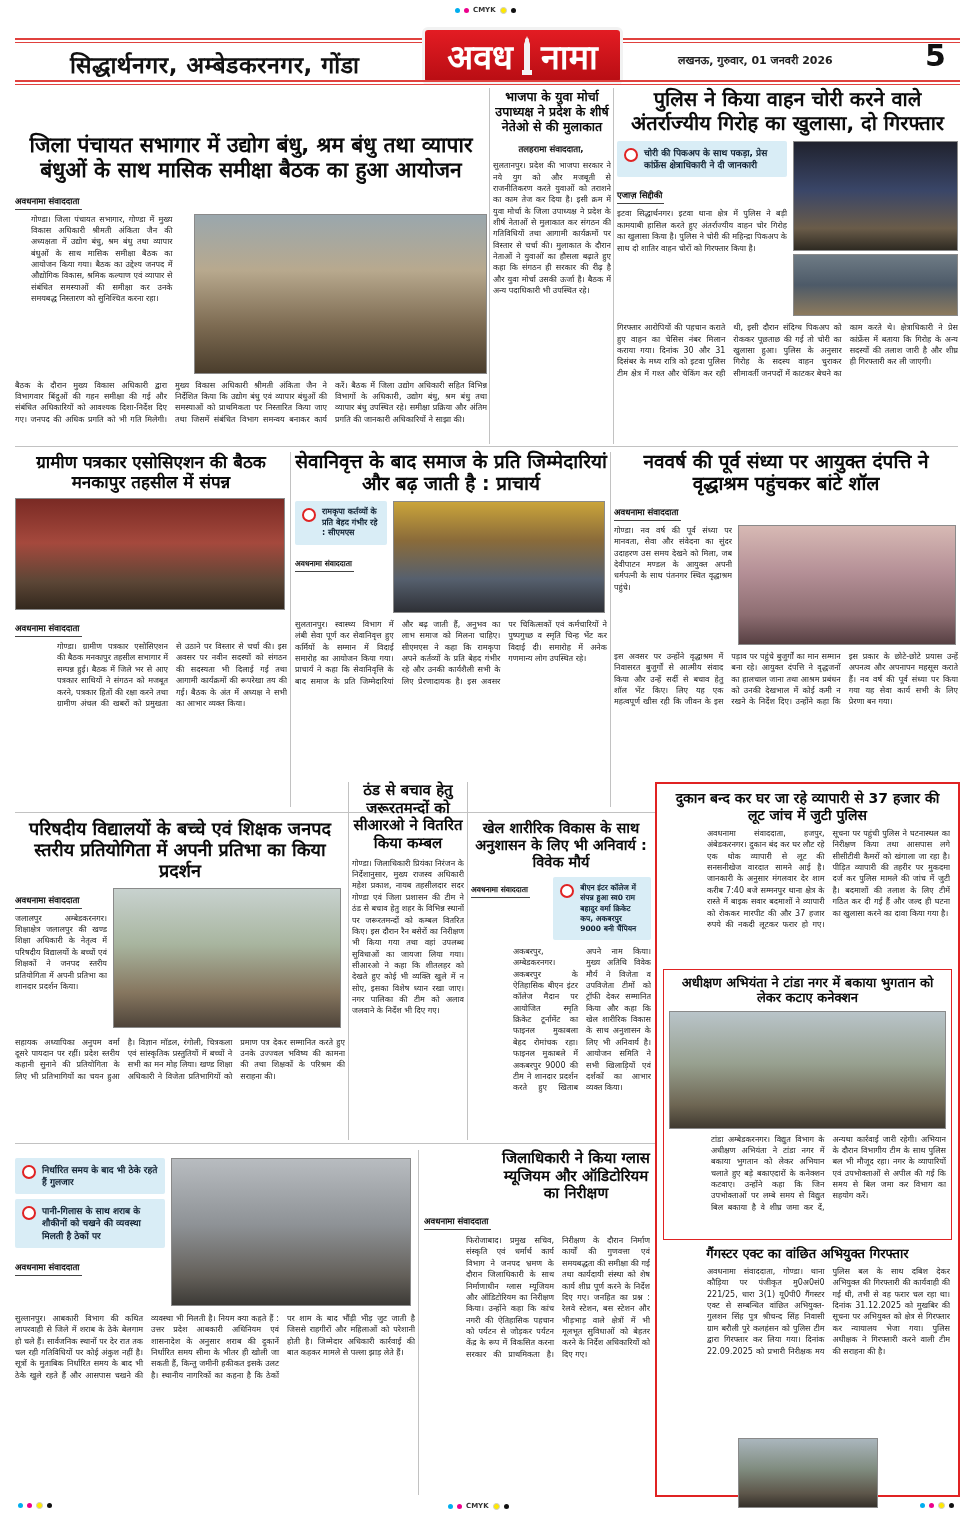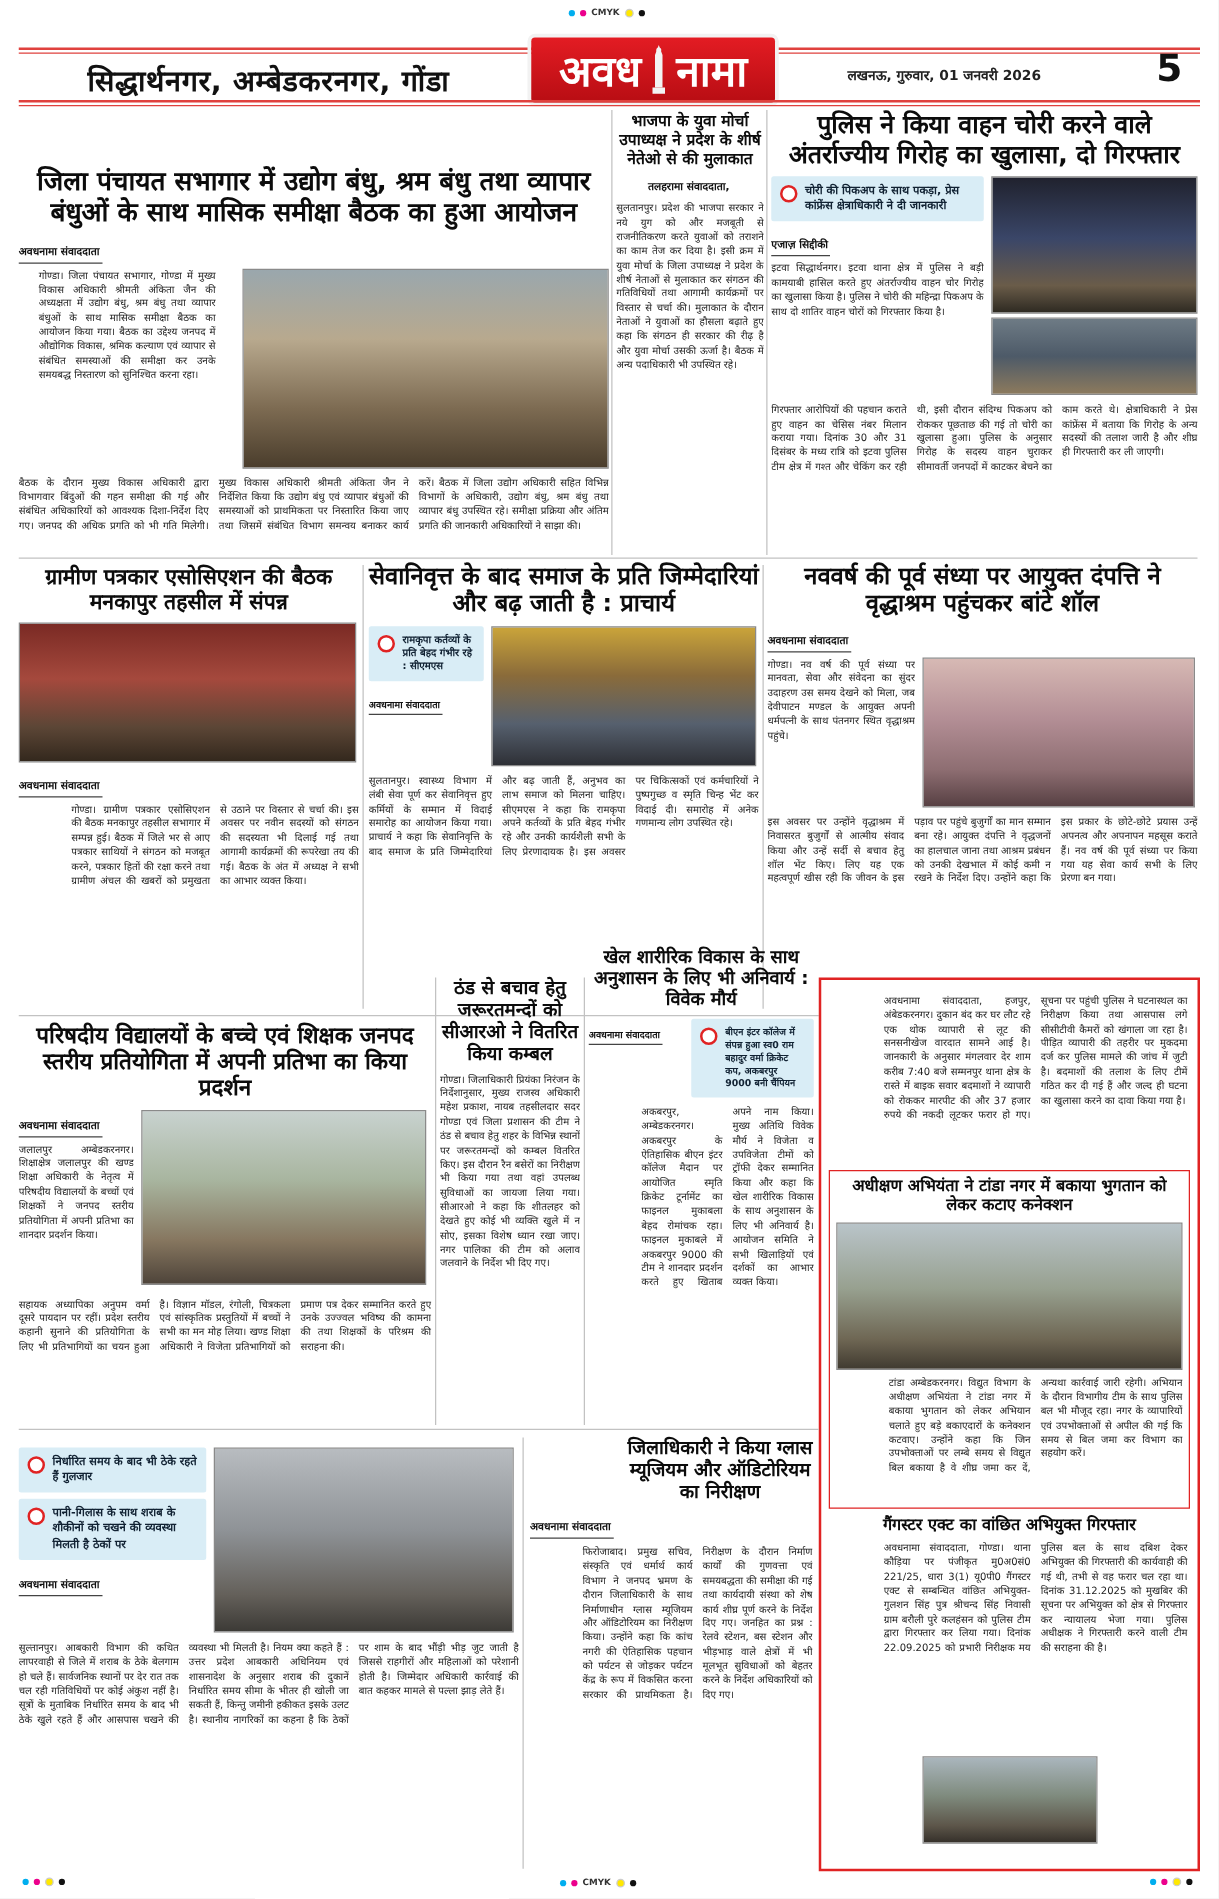--- a/index.html
+++ b/index.html
@@ -166,37 +166,38 @@
     <div class="body c3" style="margin-top:6px;height:160px;overflow:hidden;">सहायक अध्यापिका अनुपम वर्मा दूसरे पायदान पर रहीं। प्रदेश स्तरीय कहानी सुनाने की प्रतियोगिता के लिए भी प्रतिभागियों का चयन हुआ है। विज्ञान मॉडल, रंगोली, चित्रकला एवं सांस्कृतिक प्रस्तुतियों में बच्चों ने सभी का मन मोह लिया। खण्ड शिक्षा अधिकारी ने विजेता प्रतिभागियों को प्रमाण पत्र देकर सम्मानित करते हुए उनके उज्ज्वल भविष्य की कामना की तथा शिक्षकों के परिश्रम की सराहना की।</div>
   </div>
   <div class="abs vline" style="left:348px;top:782px;height:358px;"></div>
 
   <div class="abs" style="left:352px;top:782px;width:112px;">
     <div class="hl" style="font-size:15px;">ठंड से बचाव हेतु जरूरतमन्दों को सीआरओ ने वितरित किया कम्बल</div>
     <div class="body" style="margin-top:5px;height:300px;overflow:hidden;">गोण्डा। जिलाधिकारी प्रियंका निरंजन के निर्देशानुसार, मुख्य राजस्व अधिकारी महेश प्रकाश, नायब तहसीलदार सदर गोण्डा एवं जिला प्रशासन की टीम ने ठंड से बचाव हेतु शहर के विभिन्न स्थानों पर जरूरतमन्दों को कम्बल वितरित किए। इस दौरान रैन बसेरों का निरीक्षण भी किया गया तथा वहां उपलब्ध सुविधाओं का जायजा लिया गया। सीआरओ ने कहा कि शीतलहर को देखते हुए कोई भी व्यक्ति खुले में न सोए, इसका विशेष ध्यान रखा जाए। नगर पालिका की टीम को अलाव जलवाने के निर्देश भी दिए गए।</div>
   </div>
   <div class="abs vline" style="left:467px;top:782px;height:358px;"></div>
 
-  <div class="abs" style="left:471px;top:758px;width:180px;">
+  <div class="abs" style="left:471px;top:820px;width:180px;">
     <div class="hl" style="font-size:14.5px;">खेल शारीरिक विकास के साथ अनुशासन के लिए भी अनिवार्य : विवेक मौर्य</div>
     <div style="display:flex;gap:6px;margin-top:6px;">
       <div style="width:80px;">
         <span class="byline" style="font-size:7.5px;">अवधनामा संवाददाता</span>
       </div>
       <div class="kicker" style="width:88px;font-size:7.5px;">
         <span class="kdot"></span>
         <span>बीएन इंटर कॉलेज में संपन्न हुआ स्व0 राम बहादुर वर्मा क्रिकेट कप, अकबरपुर 9000 बनी चैंपियन</span>
       </div>
     </div>
     <div class="body c2" style="margin-top:6px;height:225px;overflow:hidden;">अकबरपुर, अम्बेडकरनगर। अकबरपुर के ऐतिहासिक बीएन इंटर कॉलेज मैदान पर आयोजित स्मृति क्रिकेट टूर्नामेंट का फाइनल मुकाबला बेहद रोमांचक रहा। फाइनल मुकाबले में अकबरपुर 9000 की टीम ने शानदार प्रदर्शन करते हुए खिताब अपने नाम किया। मुख्य अतिथि विवेक मौर्य ने विजेता व उपविजेता टीमों को ट्रॉफी देकर सम्मानित किया और कहा कि खेल शारीरिक विकास के साथ अनुशासन के लिए भी अनिवार्य है। आयोजन समिति ने सभी खिलाड़ियों एवं दर्शकों का आभार व्यक्त किया।</div>
   </div>
 
   <div class="abs redbox" style="left:655px;top:782px;width:305px;height:715px;">
 
     <div style="padding:6px 8px 0 8px;">
+      <div class="hl" style="font-size:14px;">दुकान बन्द कर घर जा रहे व्यापारी से 37 हजार की लूट जांच में जुटी पुलिस</div>
       <div class="body c2" style="margin-top:5px;height:135px;overflow:hidden;">अवधनामा संवाददाता, हजपुर, अंबेडकरनगर। दुकान बंद कर घर लौट रहे एक थोक व्यापारी से लूट की सनसनीखेज वारदात सामने आई है। जानकारी के अनुसार मंगलवार देर शाम करीब 7:40 बजे सम्मनपुर थाना क्षेत्र के रास्ते में बाइक सवार बदमाशों ने व्यापारी को रोककर मारपीट की और 37 हजार रुपये की नकदी लूटकर फरार हो गए। सूचना पर पहुंची पुलिस ने घटनास्थल का निरीक्षण किया तथा आसपास लगे सीसीटीवी कैमरों को खंगाला जा रहा है। पीड़ित व्यापारी की तहरीर पर मुकदमा दर्ज कर पुलिस मामले की जांच में जुटी है। बदमाशों की तलाश के लिए टीमें गठित कर दी गई हैं और जल्द ही घटना का खुलासा करने का दावा किया गया है।</div>
     </div>
 
     <div class="redbox-in" style="margin:6px 6px 0 6px;padding:5px;">
       <div class="hl" style="font-size:13px;">अधीक्षण अभियंता ने टांडा नगर में बकाया भुगतान को लेकर कटाए कनेक्शन</div>
       <div class="photo ph-street" style="width:100%;height:118px;margin-top:5px;"></div>
       <div class="body c2" style="margin-top:5px;height:100px;overflow:hidden;">टांडा अम्बेडकरनगर। विद्युत विभाग के अधीक्षण अभियंता ने टांडा नगर में बकाया भुगतान को लेकर अभियान चलाते हुए बड़े बकाएदारों के कनेक्शन कटवाए। उन्होंने कहा कि जिन उपभोक्ताओं पर लम्बे समय से विद्युत बिल बकाया है वे शीघ्र जमा कर दें, अन्यथा कार्रवाई जारी रहेगी। अभियान के दौरान विभागीय टीम के साथ पुलिस बल भी मौजूद रहा। नगर के व्यापारियों एवं उपभोक्ताओं से अपील की गई कि समय से बिल जमा कर विभाग का सहयोग करें।</div>
     </div>
 
     <div style="padding:6px 8px;">

